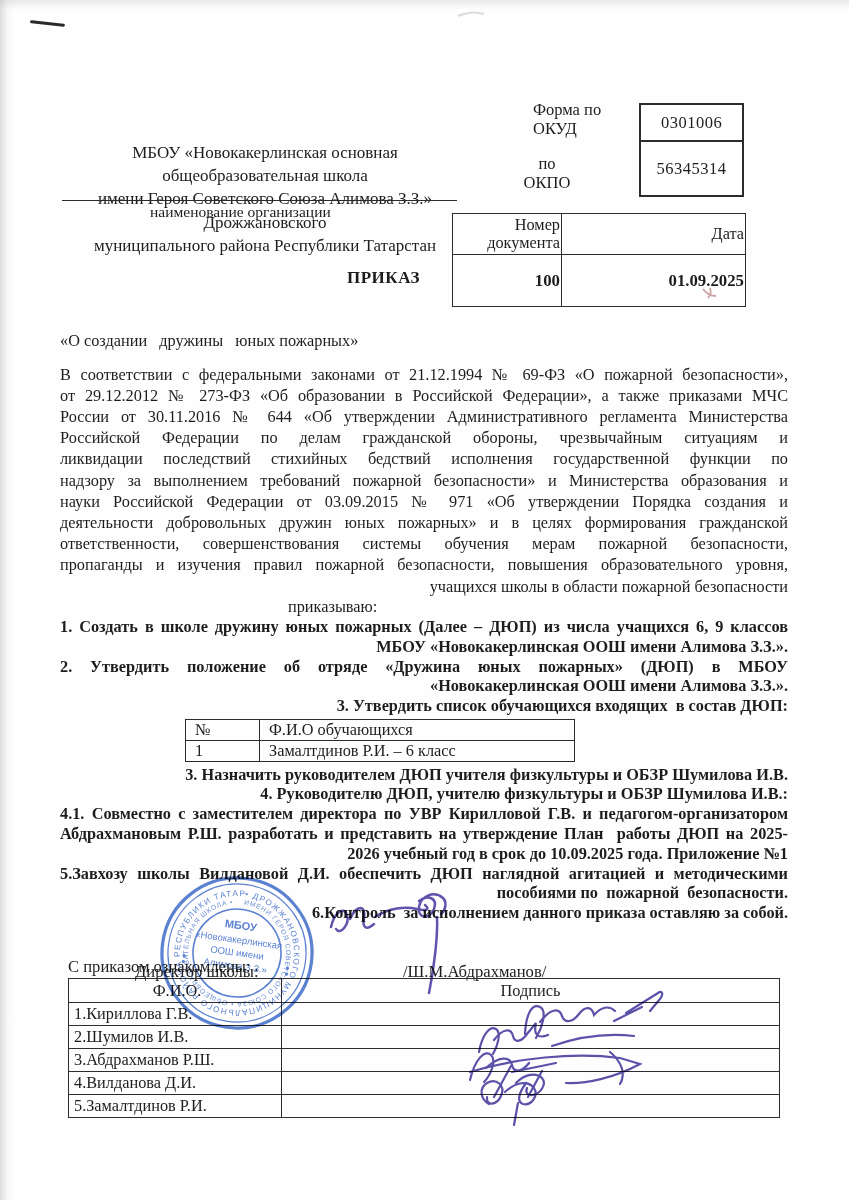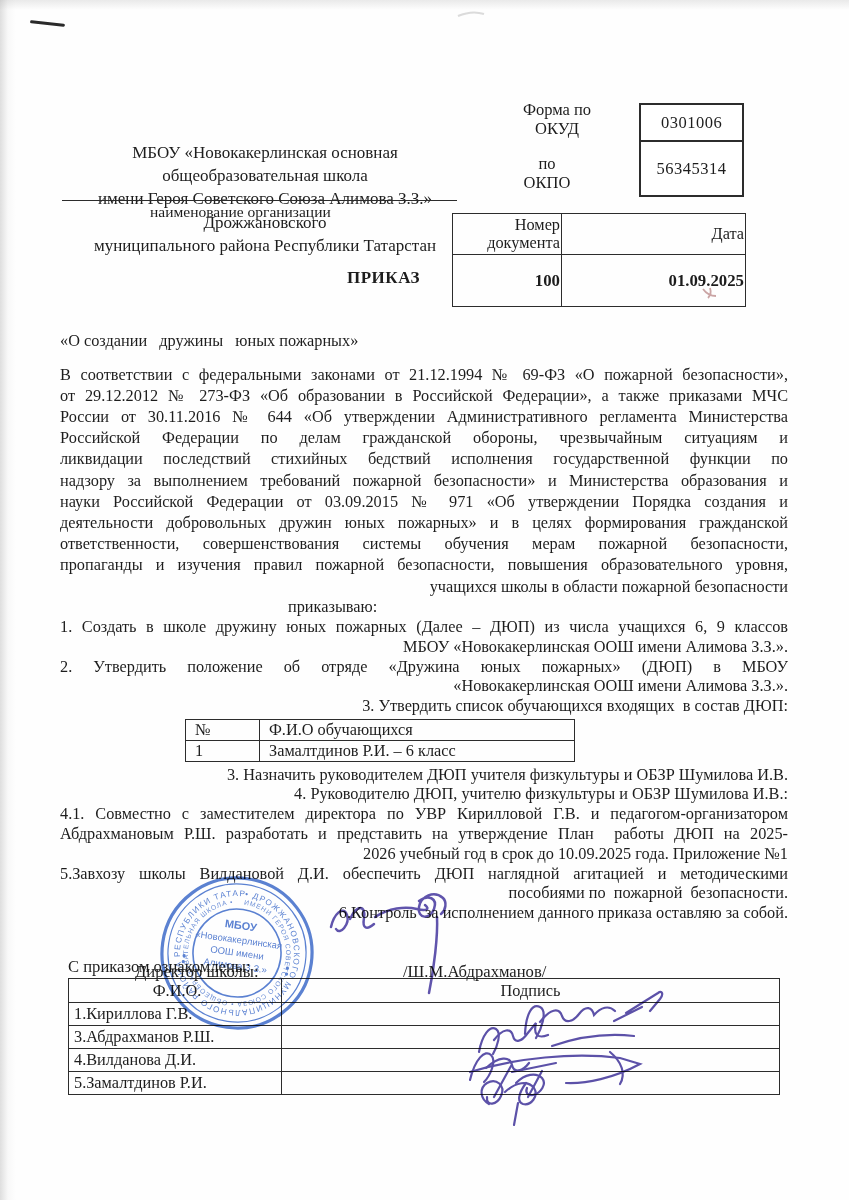--- a/index.html
+++ b/index.html
@@ -14,21 +14,21 @@
   .edge-shade-top{position:absolute;left:0;top:0;right:0;height:10px;
     background:linear-gradient(to bottom,rgba(150,150,150,.20),transparent 10px);z-index:9;pointer-events:none;}
 
   .abs{position:absolute;}
 
   
   .scan-mark{position:absolute;left:30px;top:22px;width:35px;height:3px;background:#2a2a2a;transform:rotate(6deg);border-radius:2px;}
 
   
   .org-block{left:60px;top:141px;width:410px;text-align:center;font-size:17px;line-height:23.2px;}
-  .form-okud{left:514px;top:101px;width:86px;text-align:center;font-size:16.5px;line-height:18.5px;}
+  .form-okud{left:533px;top:101px;width:86px;font-size:16.5px;line-height:18.5px;}
   .po-okpo{left:516px;top:155px;width:62px;text-align:center;font-size:16.5px;line-height:18.5px;}
   .code-box{border:2px solid #2c2c2c;display:flex;align-items:center;justify-content:center;font-size:16.5px;letter-spacing:.5px;background:#fff;}
   .okud-box{left:639px;top:103px;width:101px;height:35px;}
   .okpo-box{left:639px;top:140px;width:101px;height:53px;}
   .org-underline{left:62px;top:200px;width:395px;height:0;border-top:1.6px solid #2c2c2c;}
   .org-caption{left:150px;top:203px;width:215px;text-align:left;font-size:15.5px;}
 
   
   .order-title{left:347px;top:268px;width:70px;font-weight:bold;font-size:17px;letter-spacing:.5px;}
   .order-table{left:452px;top:213px;border-collapse:collapse;}
@@ -39,21 +39,21 @@
   .order-table .vrow td{height:49px;font-weight:bold;font-size:16.8px;}
 
   
   .doc-col{left:60px;top:330px;width:728px;font-size:16.3px;line-height:20.6px;}
   .subject{white-space:pre-wrap;line-height:21.5px;}
   .para{margin-top:12px;line-height:21.2px;}
   .jl{text-align:justify;text-align-last:justify;white-space:pre-wrap;}
   .ll{text-align:right;white-space:pre-wrap;}
   .resolution{padding-left:228px;line-height:20.2px;}
   .items{line-height:19.8px;}
-  .items div{white-space:pre-wrap;}
+  .items div{white-space:pre-wrap;font-weight:bold;}
 
   .members-table{border-collapse:collapse;margin:3px 0 3px 125px;}
   .members-table td{border:1.7px solid #2c2c2c;font-size:16.3px;height:19px;padding:0 0 0 9px;vertical-align:middle;background:transparent;}
   .members-table .mc1{width:64px;}
   .members-table .mc2{width:305px;}
 
   
   .director-row{left:0;top:962px;width:849px;height:22px;}
   .director-label{position:absolute;left:135px;top:0;font-size:16.6px;}
   .director-name{position:absolute;left:403px;top:0;font-size:16.6px;}
@@ -173,20 +173,24 @@
 <div class="abs ack-label">С приказом ознакомлены:</div>
 
 <table class="abs ack-table">
   <tbody>
       <tr class="ath">
     <td class="nc">Ф.И.О.</td>
     <td class="sc">Подпись</td>
   </tr>
   <tr class="atr">
     <td class="nc">1.Кириллова Г.В.</td>
+    <td class="sc"></td>
+  </tr>
+  <tr class="atr">
+    <td class="nc">2.Шумилов И.В.</td>
     <td class="sc"></td>
   </tr>
   <tr class="atr">
     <td class="nc">3.Абдрахманов Р.Ш.</td>
     <td class="sc"></td>
   </tr>
   <tr class="atr">
     <td class="nc">4.Вилданова Д.И.</td>
     <td class="sc"></td>
   </tr>

